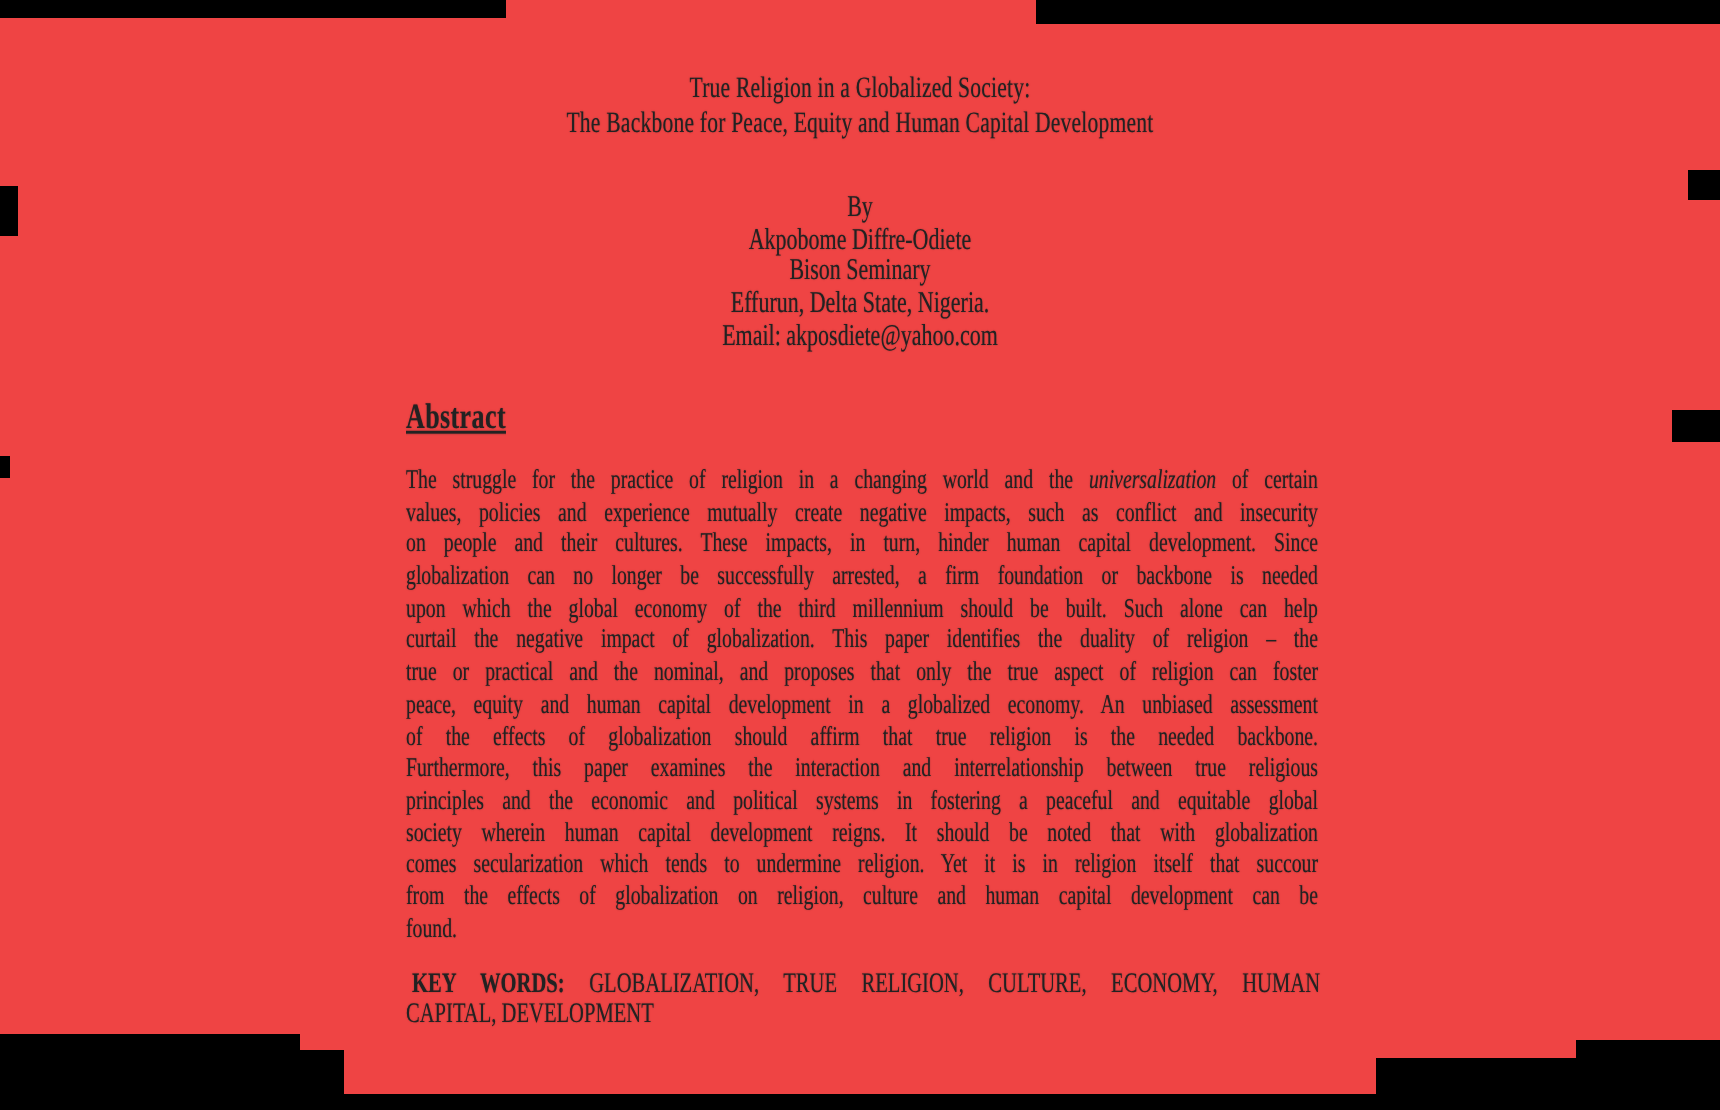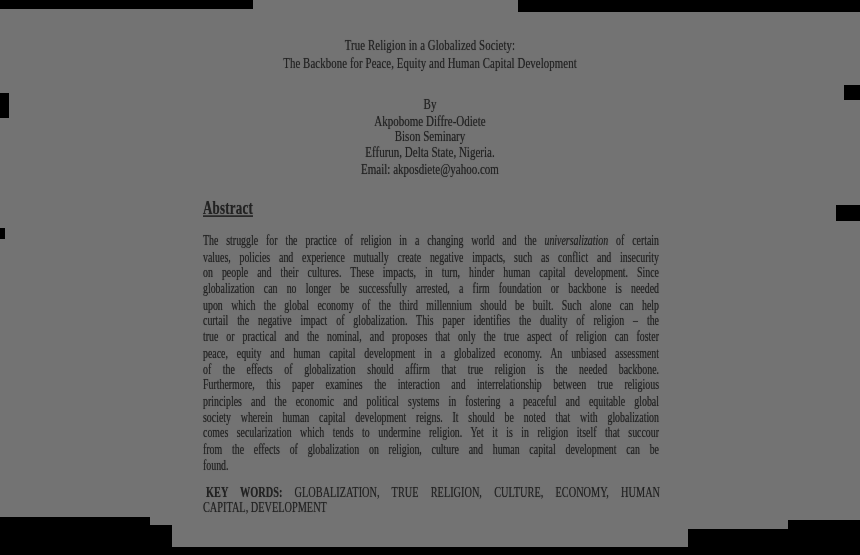--- a/index.html
+++ b/index.html
@@ -90,21 +90,21 @@
   }
   .kw-label { font-weight: bold; }
   .artifact {
     position: absolute;
     background: #000;
   }
 </style>
 </head>
 <body style="background: rgb(246, 246, 245);">
 
-<div class="page" style="background: #737373;">
+<div class="page" style="background: #ef4444;">
 
   <div class="title-block squash soft">
     <div>True Religion in a Globalized Society:</div>
     <div>The Backbone for Peace, Equity and Human Capital Development</div>
   </div>
 
   <div class="author-block squash soft">
     <div>By</div>
     <div>Akpobome Diffre-Odiete</div>
     <div>Bison Seminary</div>

